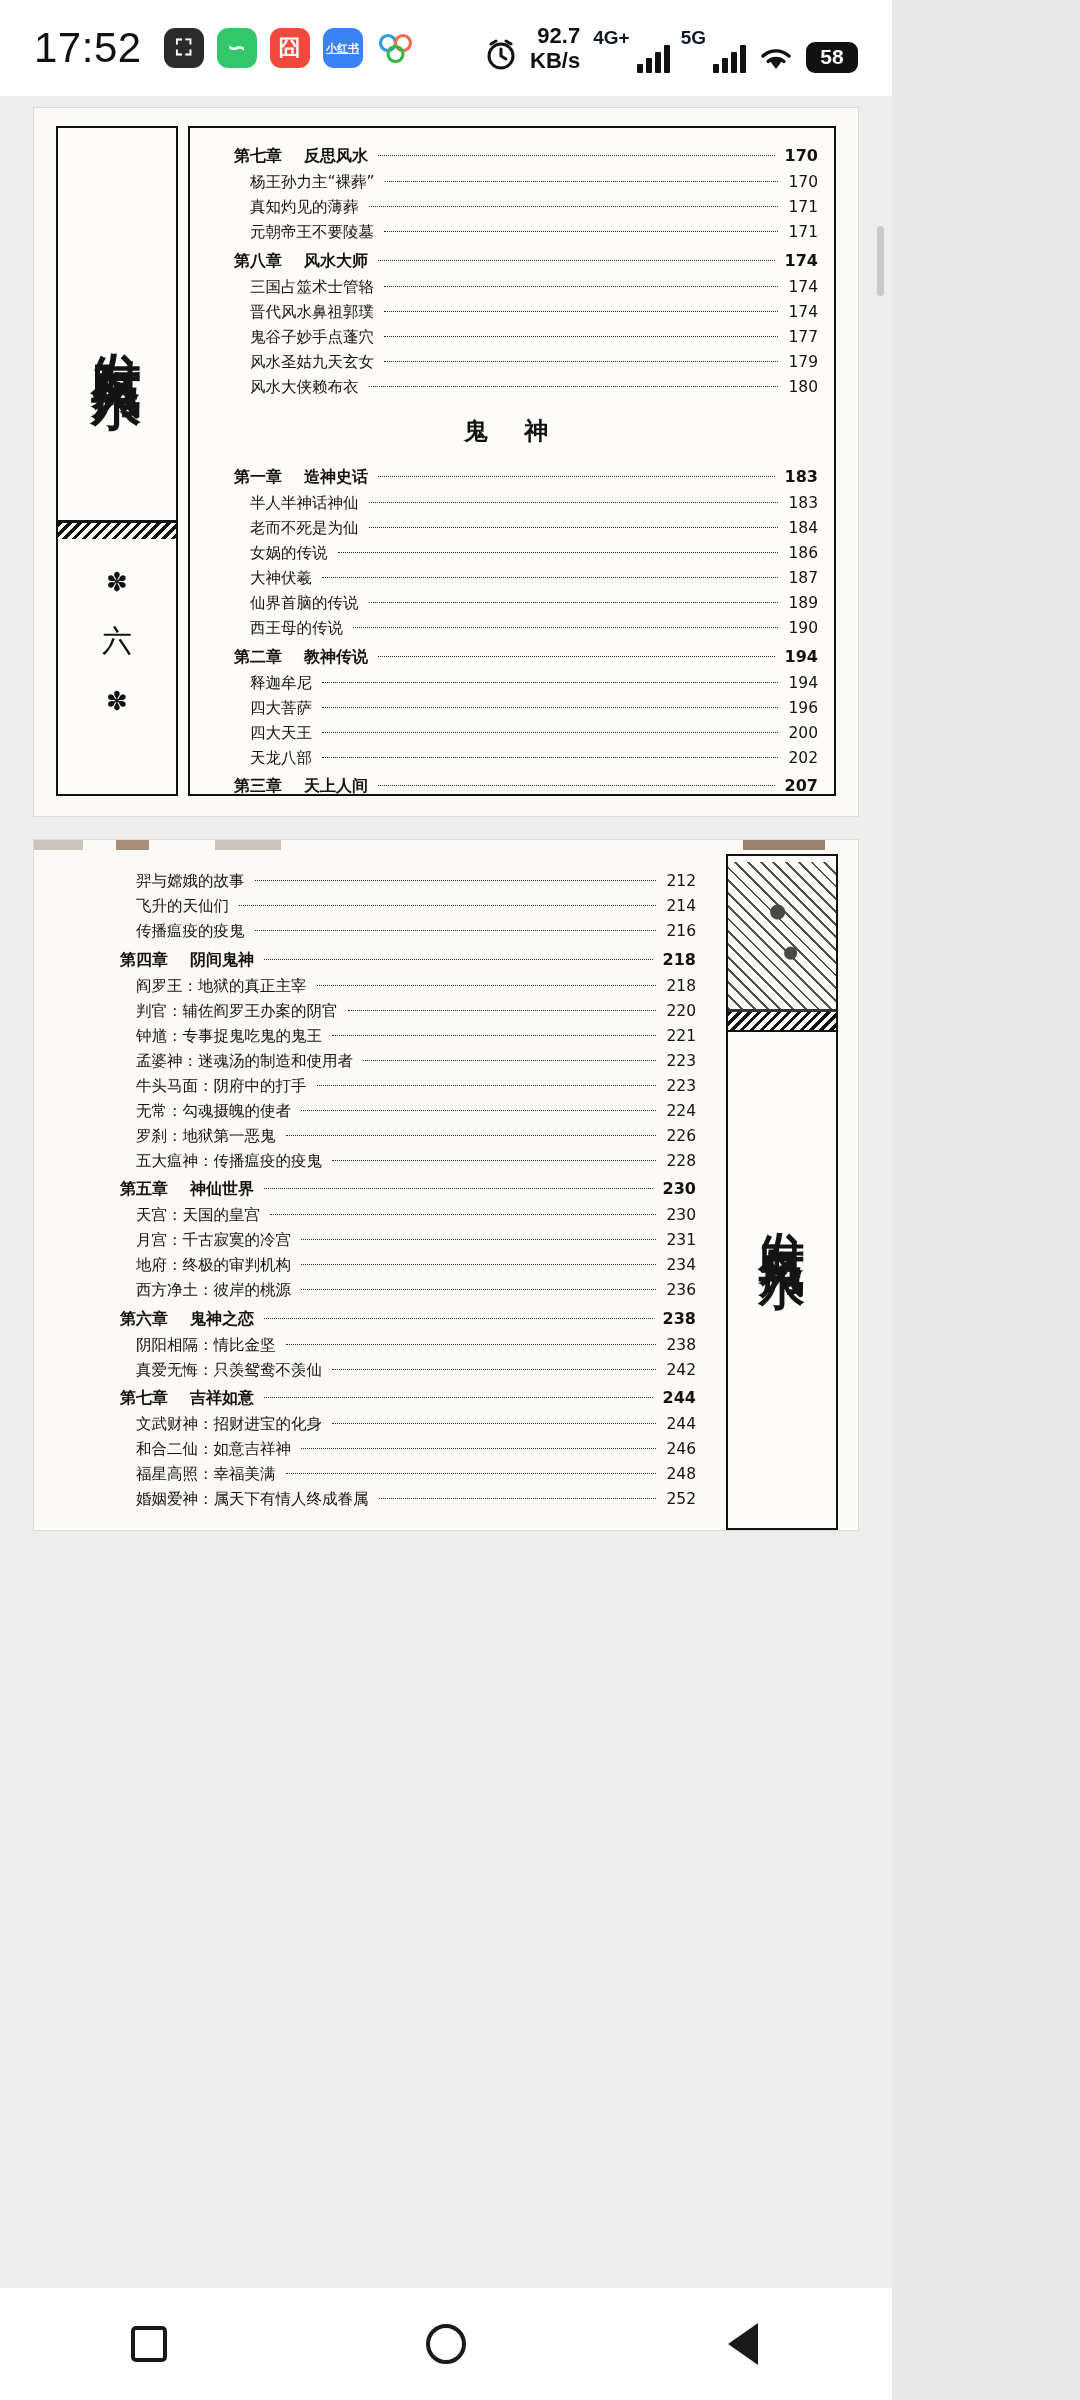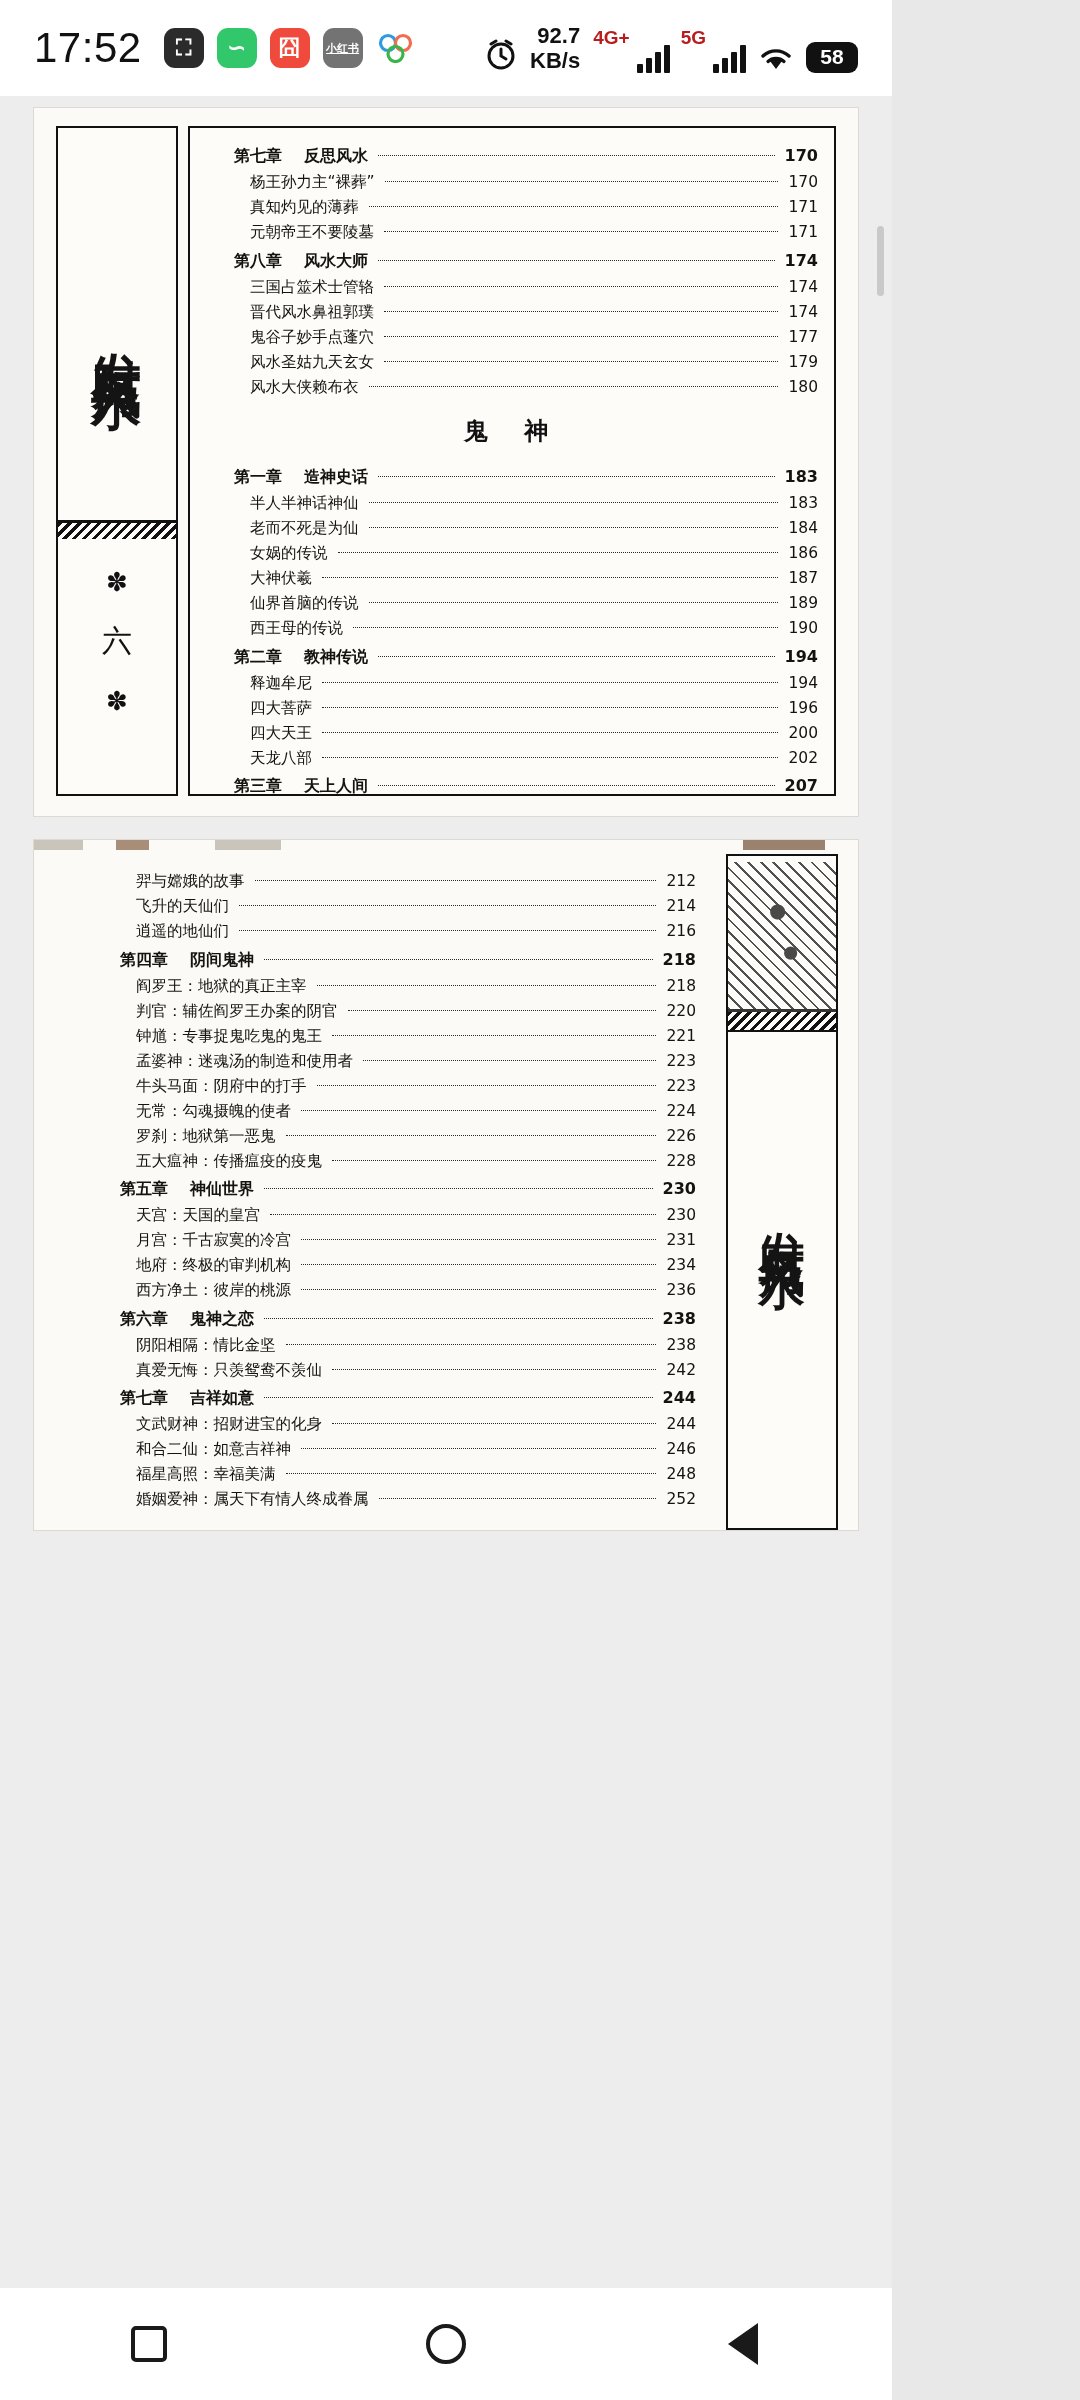--- a/index.html
+++ b/index.html
@@ -40,36 +40,36 @@
     border-radius: 11px;
     display: flex; align-items: center; justify-content: center;
     font-size: 20px; color: #fff;
     font-weight: bold;
     overflow: hidden;
     position: relative;
   }
   .appicon.dark { background: #2b2b2b; }
   .appicon.green { background: #32c76a; }
   .appicon.red   { background: #f04a3c; }
-  .appicon.red2  { background: #737373; text-decoration: underline; }
+  .appicon.red2  { background: #3b82f6; text-decoration: underline; }
   .appicon.plain { background: transparent; }
   .icon-glyph { font-size: 22px; line-height: 1; }
   .sb-spacer { flex: 1 1 auto; }
   .sb-icons-right { display: flex; align-items: flex-end; gap: 11px; }
   .netspeed {
     text-align: right;
     font-size: 22px;
     line-height: 25px;
     color: #111;
     font-weight: 600;
     margin-right: 2px;
   }
   .gen-label {
     font-size: 19px;
-    color: #b91c1c;
+    color: #0f172a;
     font-weight: 600;
     margin-right: -4px;
     align-self: flex-start;
     margin-top: 4px;
   }
   .bars {
     display: flex; align-items: flex-end; gap: 3px; height: 30px;
   }
   .bars i { display:block; width:6px; background:#111; border-radius:1px; }
   .bars i:nth-child(1){height:9px}
@@ -494,21 +494,21 @@
               <span class="txt">羿与嫦娥的故事</span>
               <span class="dots"></span>
               <span class="pg">212</span>
             </div>
             <div class="row indent1">
               <span class="txt">飞升的天仙们</span>
               <span class="dots"></span>
               <span class="pg">214</span>
             </div>
             <div class="row indent1">
-              <span class="txt">逍遥的地仙们</span>
+              <span class="txt">传播瘟疫的疫鬼</span>
               <span class="dots"></span>
               <span class="pg">216</span>
             </div>
             <div class="row chapter indent2">
               <span class="ch-no">第四章</span>
               <span class="txt">阴间鬼神</span>
               <span class="dots"></span>
               <span class="pg">218</span>
             </div>
             <div class="row indent1">

